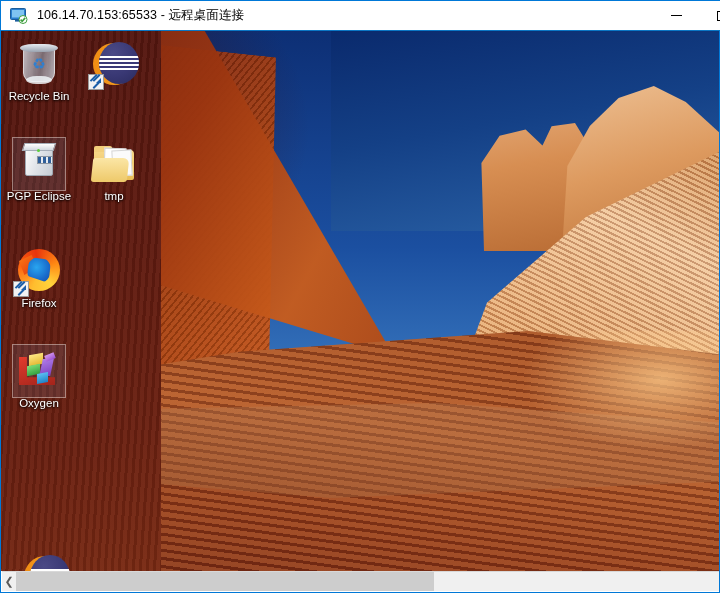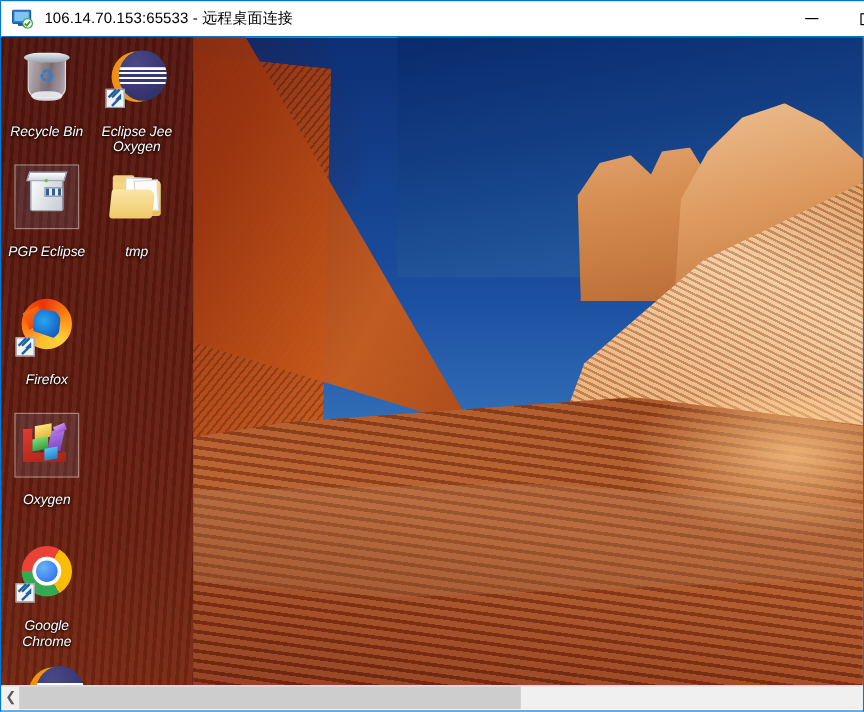--- a/index.html
+++ b/index.html
@@ -205,28 +205,27 @@
     background: rgba(120,170,220,0.13);
   }
   .icon-art-wrap {
     width: 52px;
     height: 52px;
     margin: 0 auto;
     position: relative;
     box-sizing: border-box;
   }
   .icon-label {
-    margin-top: 14px;
+    margin-top: 0;
     font-size: 11.5px;
     line-height: 13px;
     color: #ffffff;
     text-shadow: 0 1px 2px rgba(0,0,0,0.95), 0 0 3px rgba(0,0,0,0.8);
     font-family: "Liberation Sans", sans-serif;
     word-wrap: break-word;
-    font-style: italic;
   }
   .shortcut-badge {
     position: absolute;
     left: 0; bottom: 0;
     width: 16px; height: 16px;
     background: #f2f2f2;
     border: 1px solid #9a9a9a;
     box-sizing: border-box;
   }
   .shortcut-badge::after {
@@ -571,21 +570,20 @@
     </div>
 
     <div class="icon-cell" style="left:75px; top:7px;">
       <div class="icon-art-wrap">
         <div class="ecl-crescent"></div>
         <div class="ecl-disc">
             <div class="ecl-stripes"></div>
           </div>
         <div class="shortcut-badge"></div>
       </div>
-      <div class="icon-label">Eclipse Jee Oxygen</div>
     </div>
 
     <div class="icon-cell selected" style="left:0px; top:107px;">
       <div class="icon-art-wrap">
         <div class="pgp-box"></div>
         <div class="pgp-top"></div>
         <div class="pgp-slots"></div>
         <div class="pgp-dot"></div>
       </div>
       <div class="icon-label">PGP Eclipse</div>
@@ -617,29 +615,20 @@
         <div class="tz-frame"></div>
         <div class="tz-b1"></div>
         <div class="tz-b2"></div>
         <div class="tz-b3"></div>
         <div class="tz-b4"></div>
         <div class="tz-b5"></div>
       </div>
       <div class="icon-label">Oxygen</div>
     </div>
 
-    <div class="icon-cell" style="left:0px; top:419px;">
-      <div class="icon-art-wrap">
-        <div class="cr-ring2"></div>
-        <div class="cr-white"></div>
-        <div class="cr-blue"></div>
-        <div class="shortcut-badge"></div>
-      </div>
-      <div class="icon-label">Google Chrome</div>
-    </div>
 
     <div id="clipped-icon">
       <div class="icon-art-wrap">
         <div class="ecl-crescent"></div>
         <div class="ecl-disc">
             <div class="ecl-stripes"></div>
           </div>
       </div>
     </div>
   </div>

